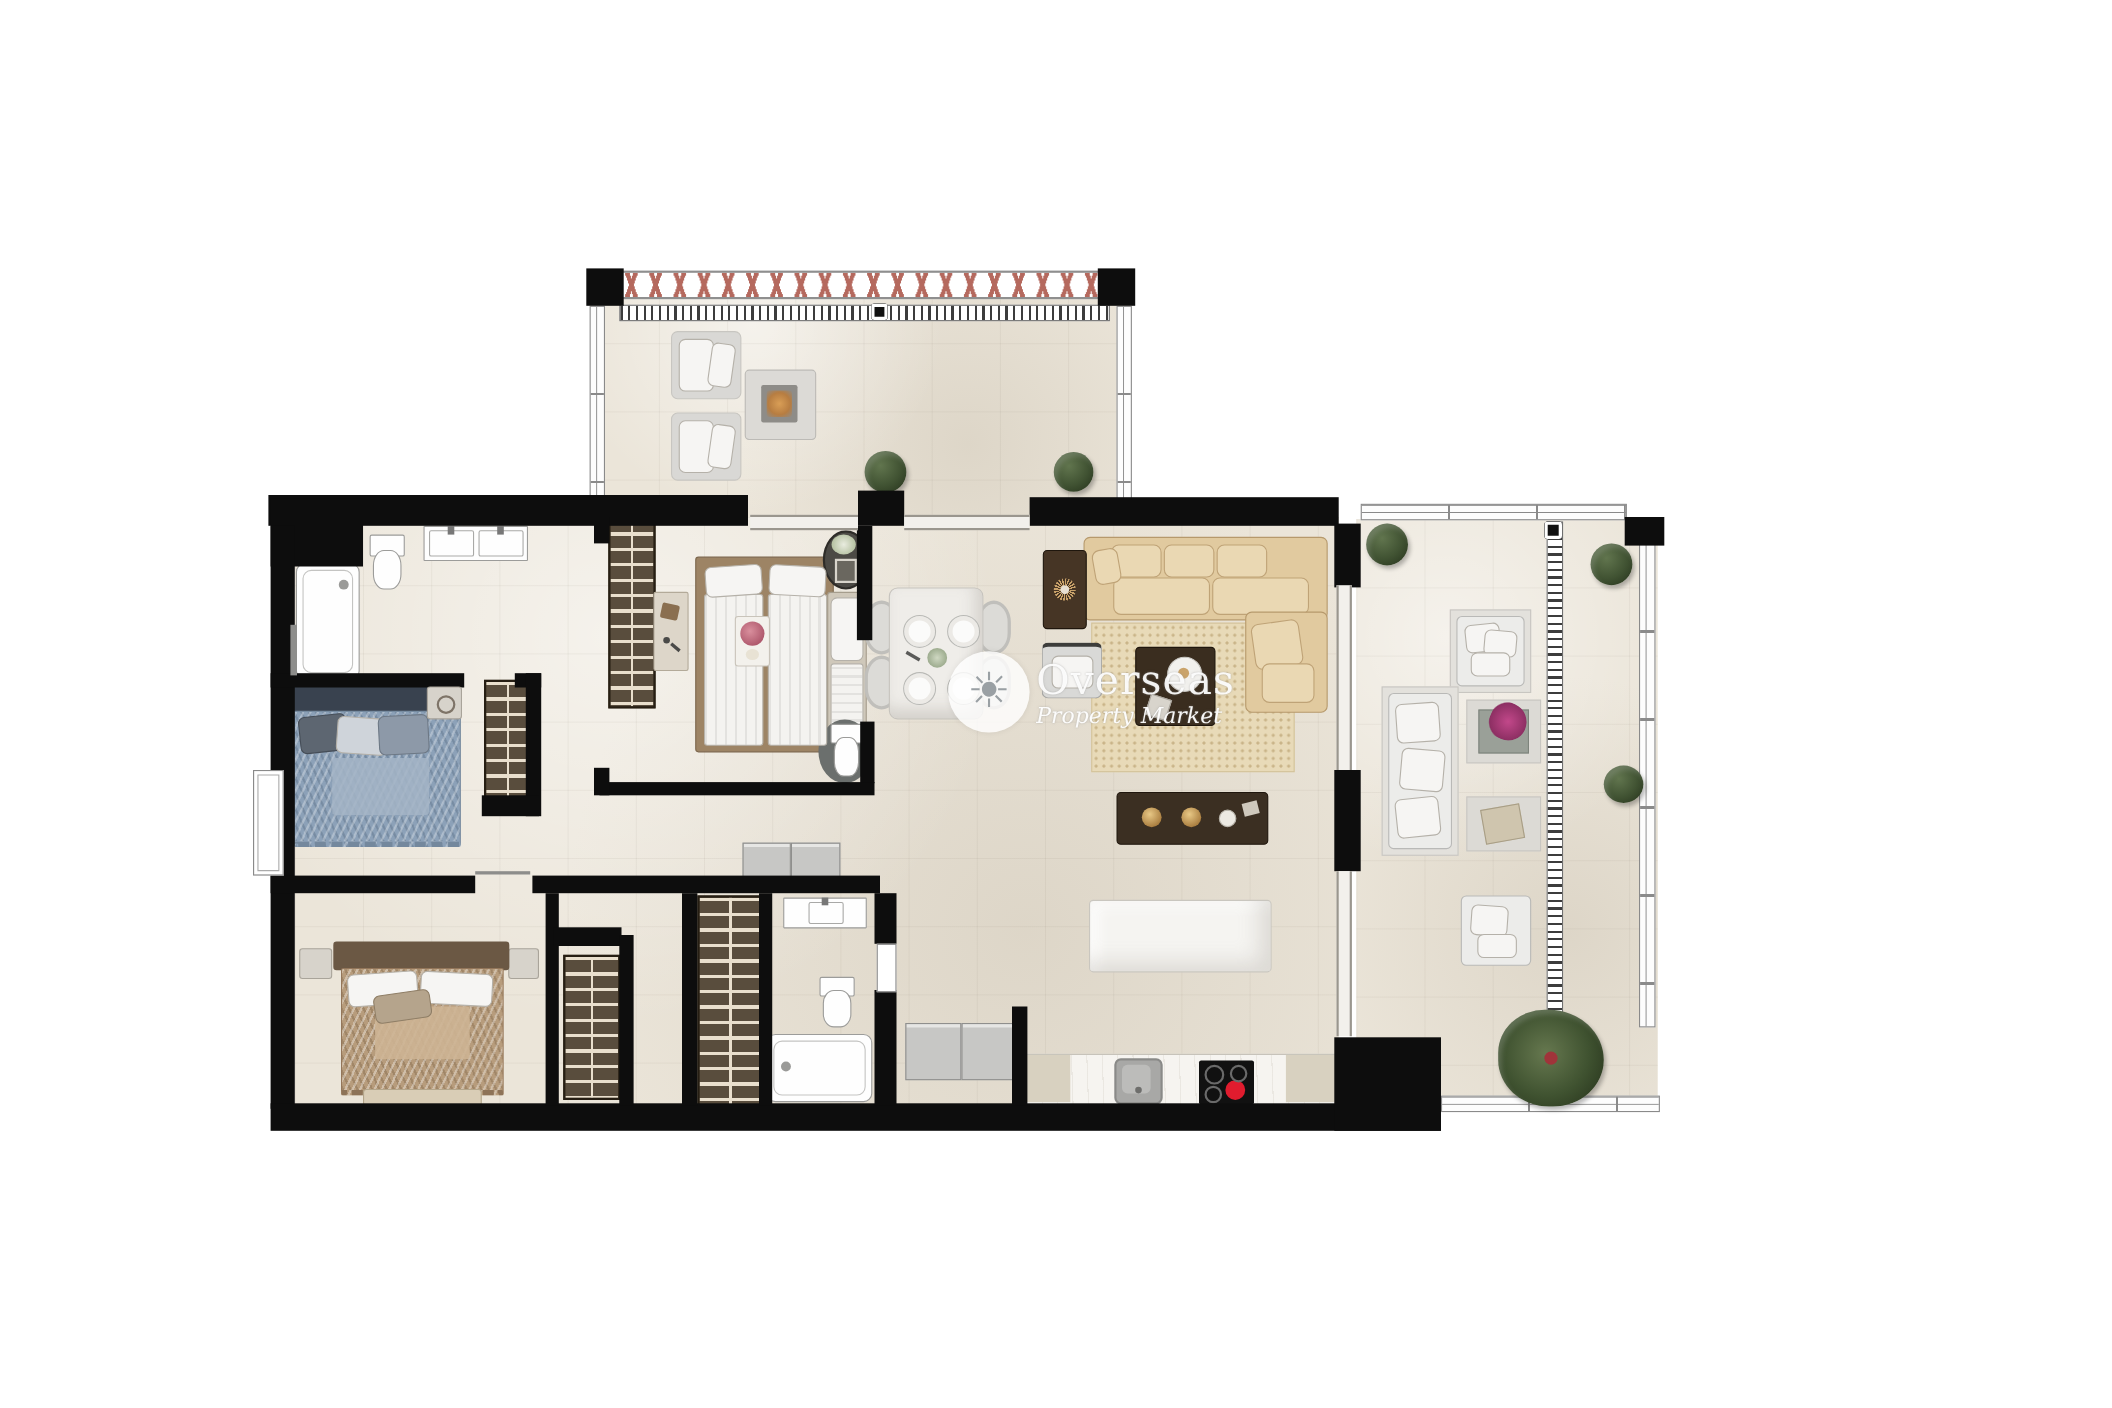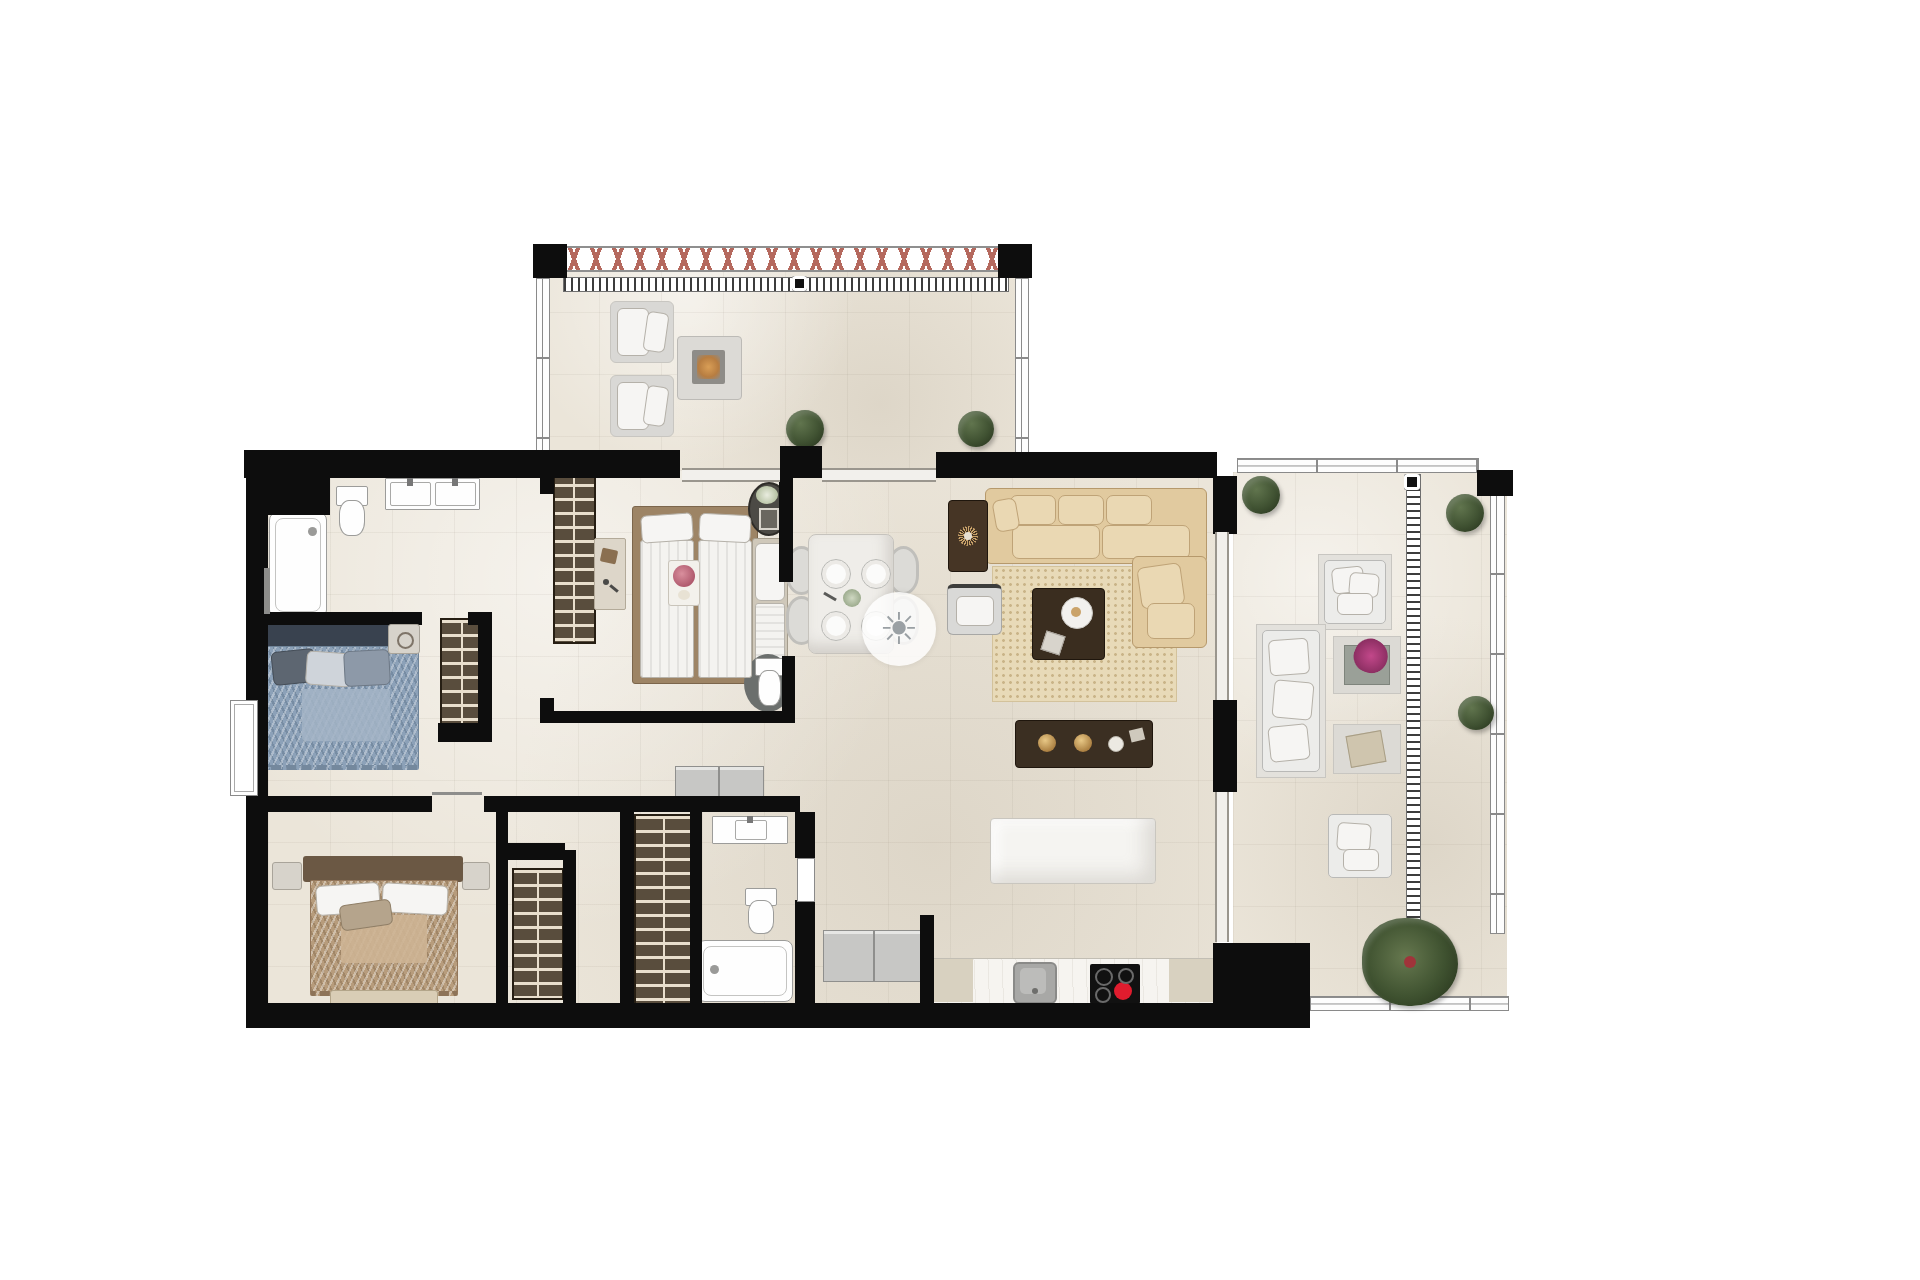--- a/index.html
+++ b/index.html
@@ -318,15 +318,19 @@
     <div class="pillow" style="left:14px;top:34px;width:34px;height:20px;"></div>
   </div>
   <div class="plant" style="left:1362px;top:918px;width:96px;height:88px;border-radius:46% 54% 50% 50%;background:radial-gradient(circle at 45% 45%, #66784f, #3f5230 55%, #2c3a20 85%);">
     <div class="abs" style="left:42px;top:38px;width:12px;height:12px;background:#a0343a;border-radius:50%;"></div>
   </div>
 
   <div id="wm">
     <div class="circle">
         <span>☀</span>
       </div>
+    <div class="txt">
+      <div class="brand">Overseas</div>
+      <div class="tagline">Property Market</div>
+    </div>
   </div>
 
 </div>
 
 </body></html>

